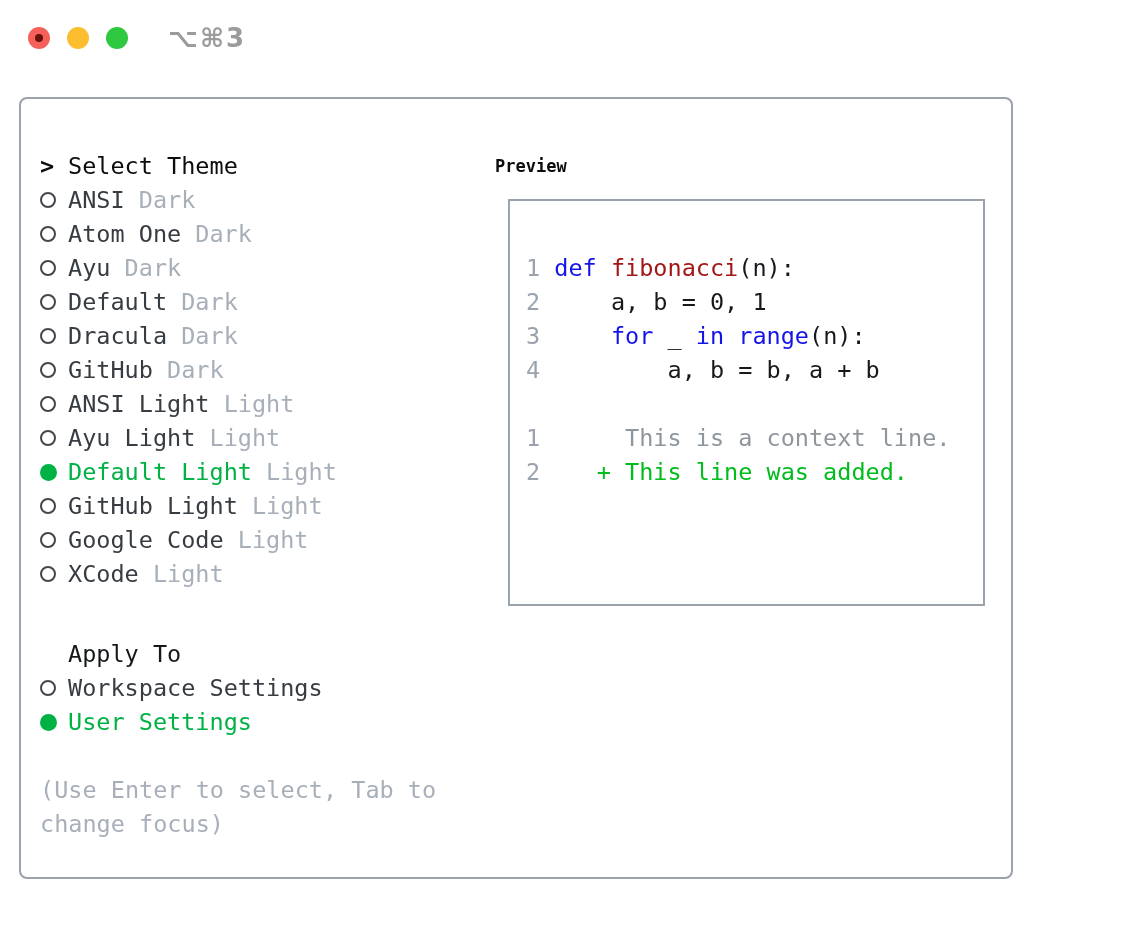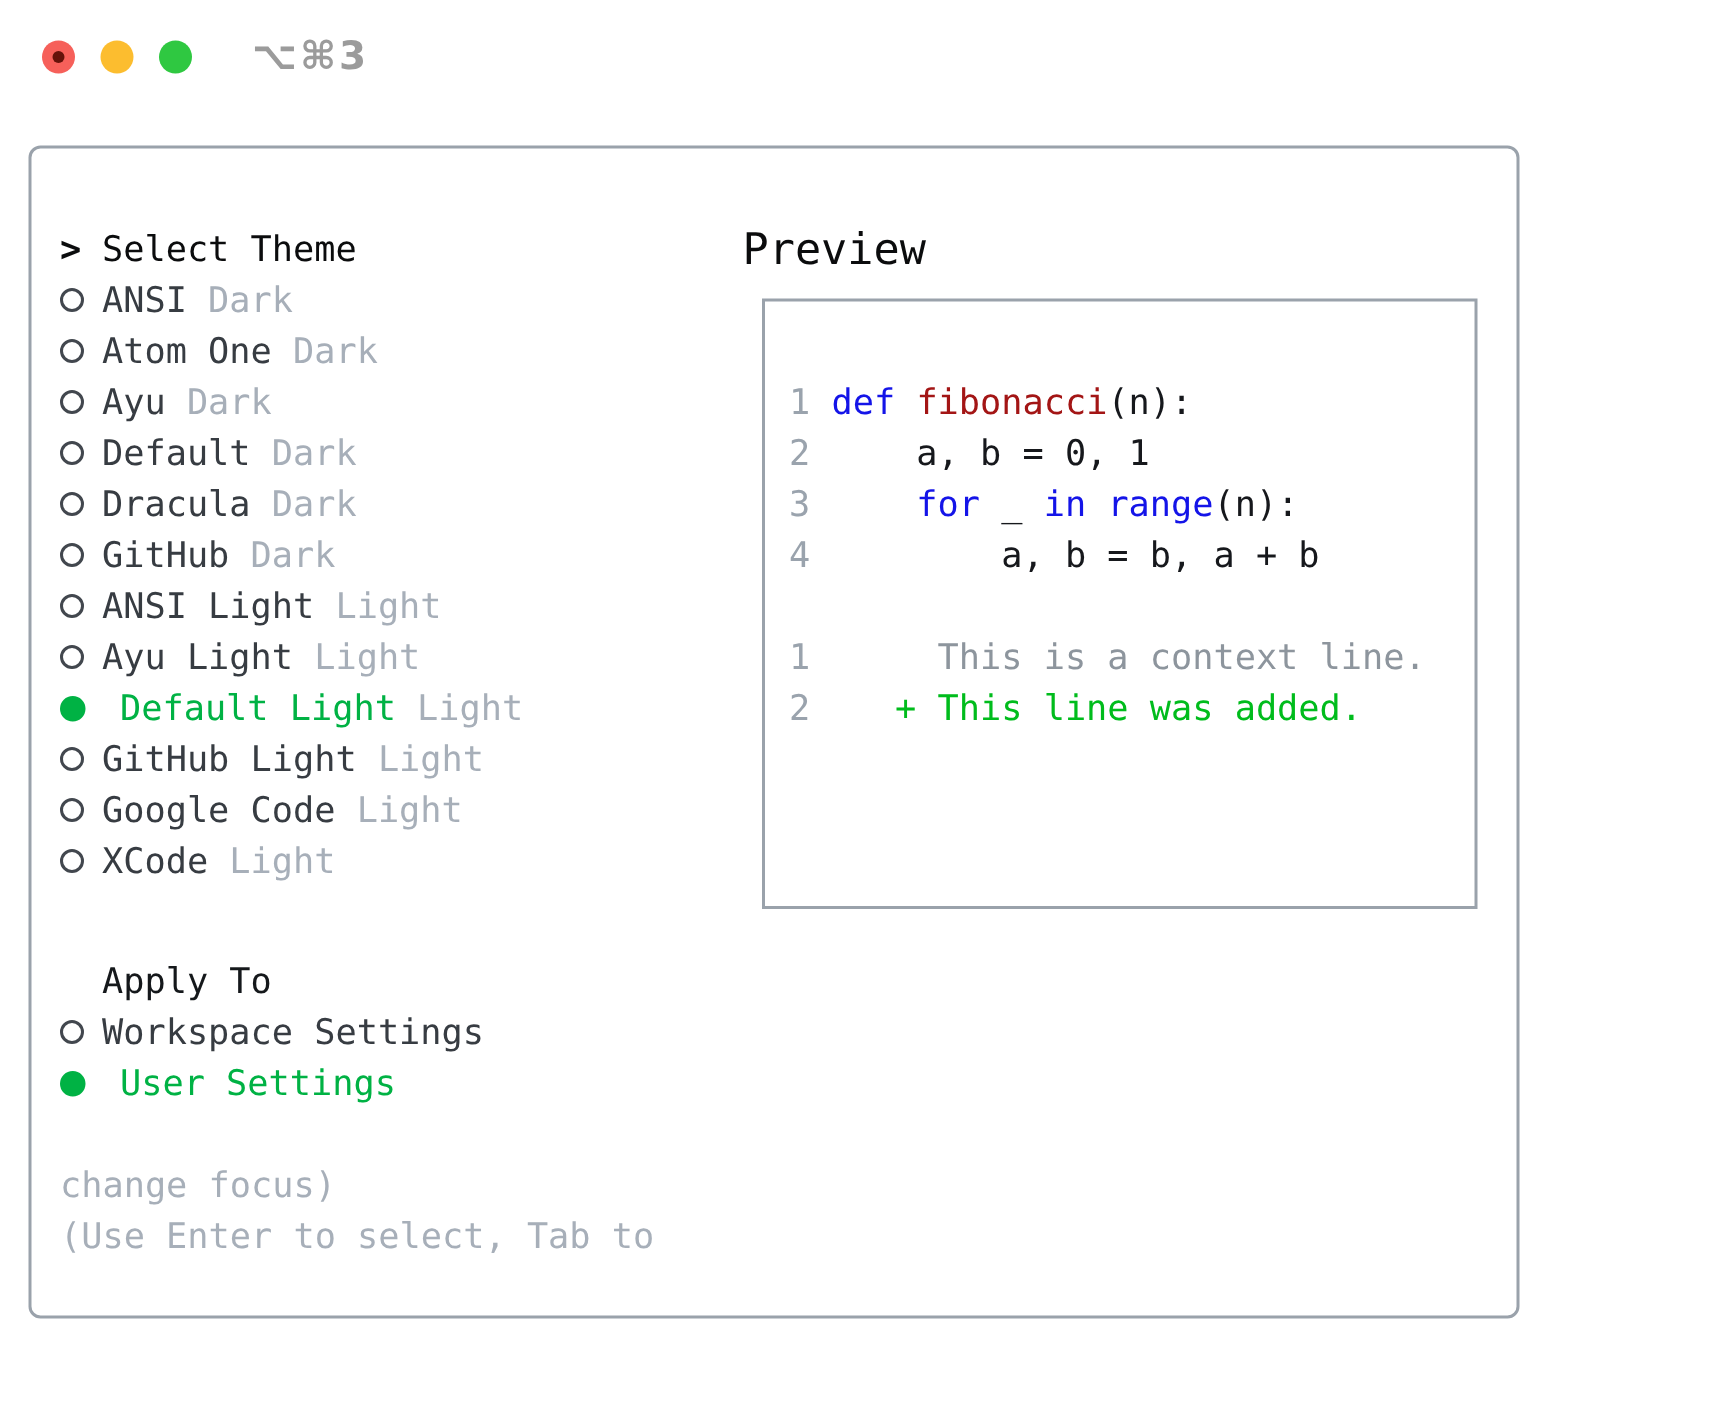--- a/index.html
+++ b/index.html
@@ -34,28 +34,28 @@
 
   
   .left-col{position:absolute;left:19px;top:50px;}
   .row{display:flex;align-items:center;height:34px;font-size:23.5px;line-height:34px;white-space:pre;}
   .bullet{flex:0 0 28px;width:28px;display:flex;align-items:center;}
   .arrow-glyph{font-weight:bold;color:var(--headerText);}
   .hdr{font-weight:normal;color:var(--headerText);}
   .radio{width:12px;height:12px;border-radius:50%;border:2.5px solid #42474e;background:transparent;}
   .radio.on{width:17px;height:17px;border:none;background:var(--green);}
   .name{color:var(--textDark);}
-  .row.selected .name{color:var(--green);margin-left:12px;}
+  .row.selected .name{color:var(--green);}
   .variant{color:var(--muted);margin-left:14.15px;}
   .apply-hdr{margin-top:46px;}
   .apply-label{color:#15181b;}
   .help{margin-top:34px;color:var(--muted);}
 
   
-  .preview-label{position:absolute;left:474px;top:50px;height:34px;line-height:34px;font-size:29px;font-weight:normal;color:var(--headerText);}
+  .preview-label{position:absolute;left:474px;top:50px;height:34px;line-height:34px;font-size:17px;font-weight:bold;color:var(--headerText);}
   .preview-box{position:absolute;left:487px;top:100px;width:477px;height:407px;box-sizing:border-box;border:2px solid var(--border);background:#ffffff;padding:50px 0 12px 16px;overflow:hidden;}
   .code-line{height:34px;line-height:34px;font-size:23.5px;white-space:pre;}
   .code-spacer{height:34px;}
   .tok-lnum{color:var(--lnum);}
   .tok-plain{color:var(--plain);}
   .tok-keyword{color:var(--keyword);}
   .tok-function{color:var(--function);}
   .tok-context{color:var(--context);}
   .tok-deleted{color:var(--deleted);}
   .tok-added{color:var(--added);}
@@ -99,22 +99,22 @@
         <span class="bullet"></span>
         <span class="apply-label">Apply To</span>
       </div>
 
       <div id="apply-rows">
           <div class="row item"><span class="bullet"><span class="radio"></span></span><span class="name">Workspace Settings</span></div>
           <div class="row item selected"><span class="bullet"><span class="radio on"></span></span><span class="name">User Settings</span></div>
         </div>
 
       <div class="help">
+        <div class="row">(Use Enter to select, Tab to</div>
         <div class="row">change focus)</div>
-        <div class="row">(Use Enter to select, Tab to</div>
       </div>
     </div>
 
     <div class="preview-label">Preview</div>
 
     <div class="preview-box">
       <div id="code-block">
           <div class="code-line"><span class="tok-lnum">1</span><span class="tok-plain"> </span><span class="tok-keyword">def</span><span class="tok-plain"> </span><span class="tok-function">fibonacci</span><span class="tok-plain">(n):</span></div>
           <div class="code-line"><span class="tok-lnum">2</span><span class="tok-plain">     a, b = 0, 1</span></div>
           <div class="code-line"><span class="tok-lnum">3</span><span class="tok-plain">     </span><span class="tok-keyword">for</span><span class="tok-plain"> _ </span><span class="tok-keyword">in</span><span class="tok-plain"> </span><span class="tok-keyword">range</span><span class="tok-plain">(n):</span></div>

